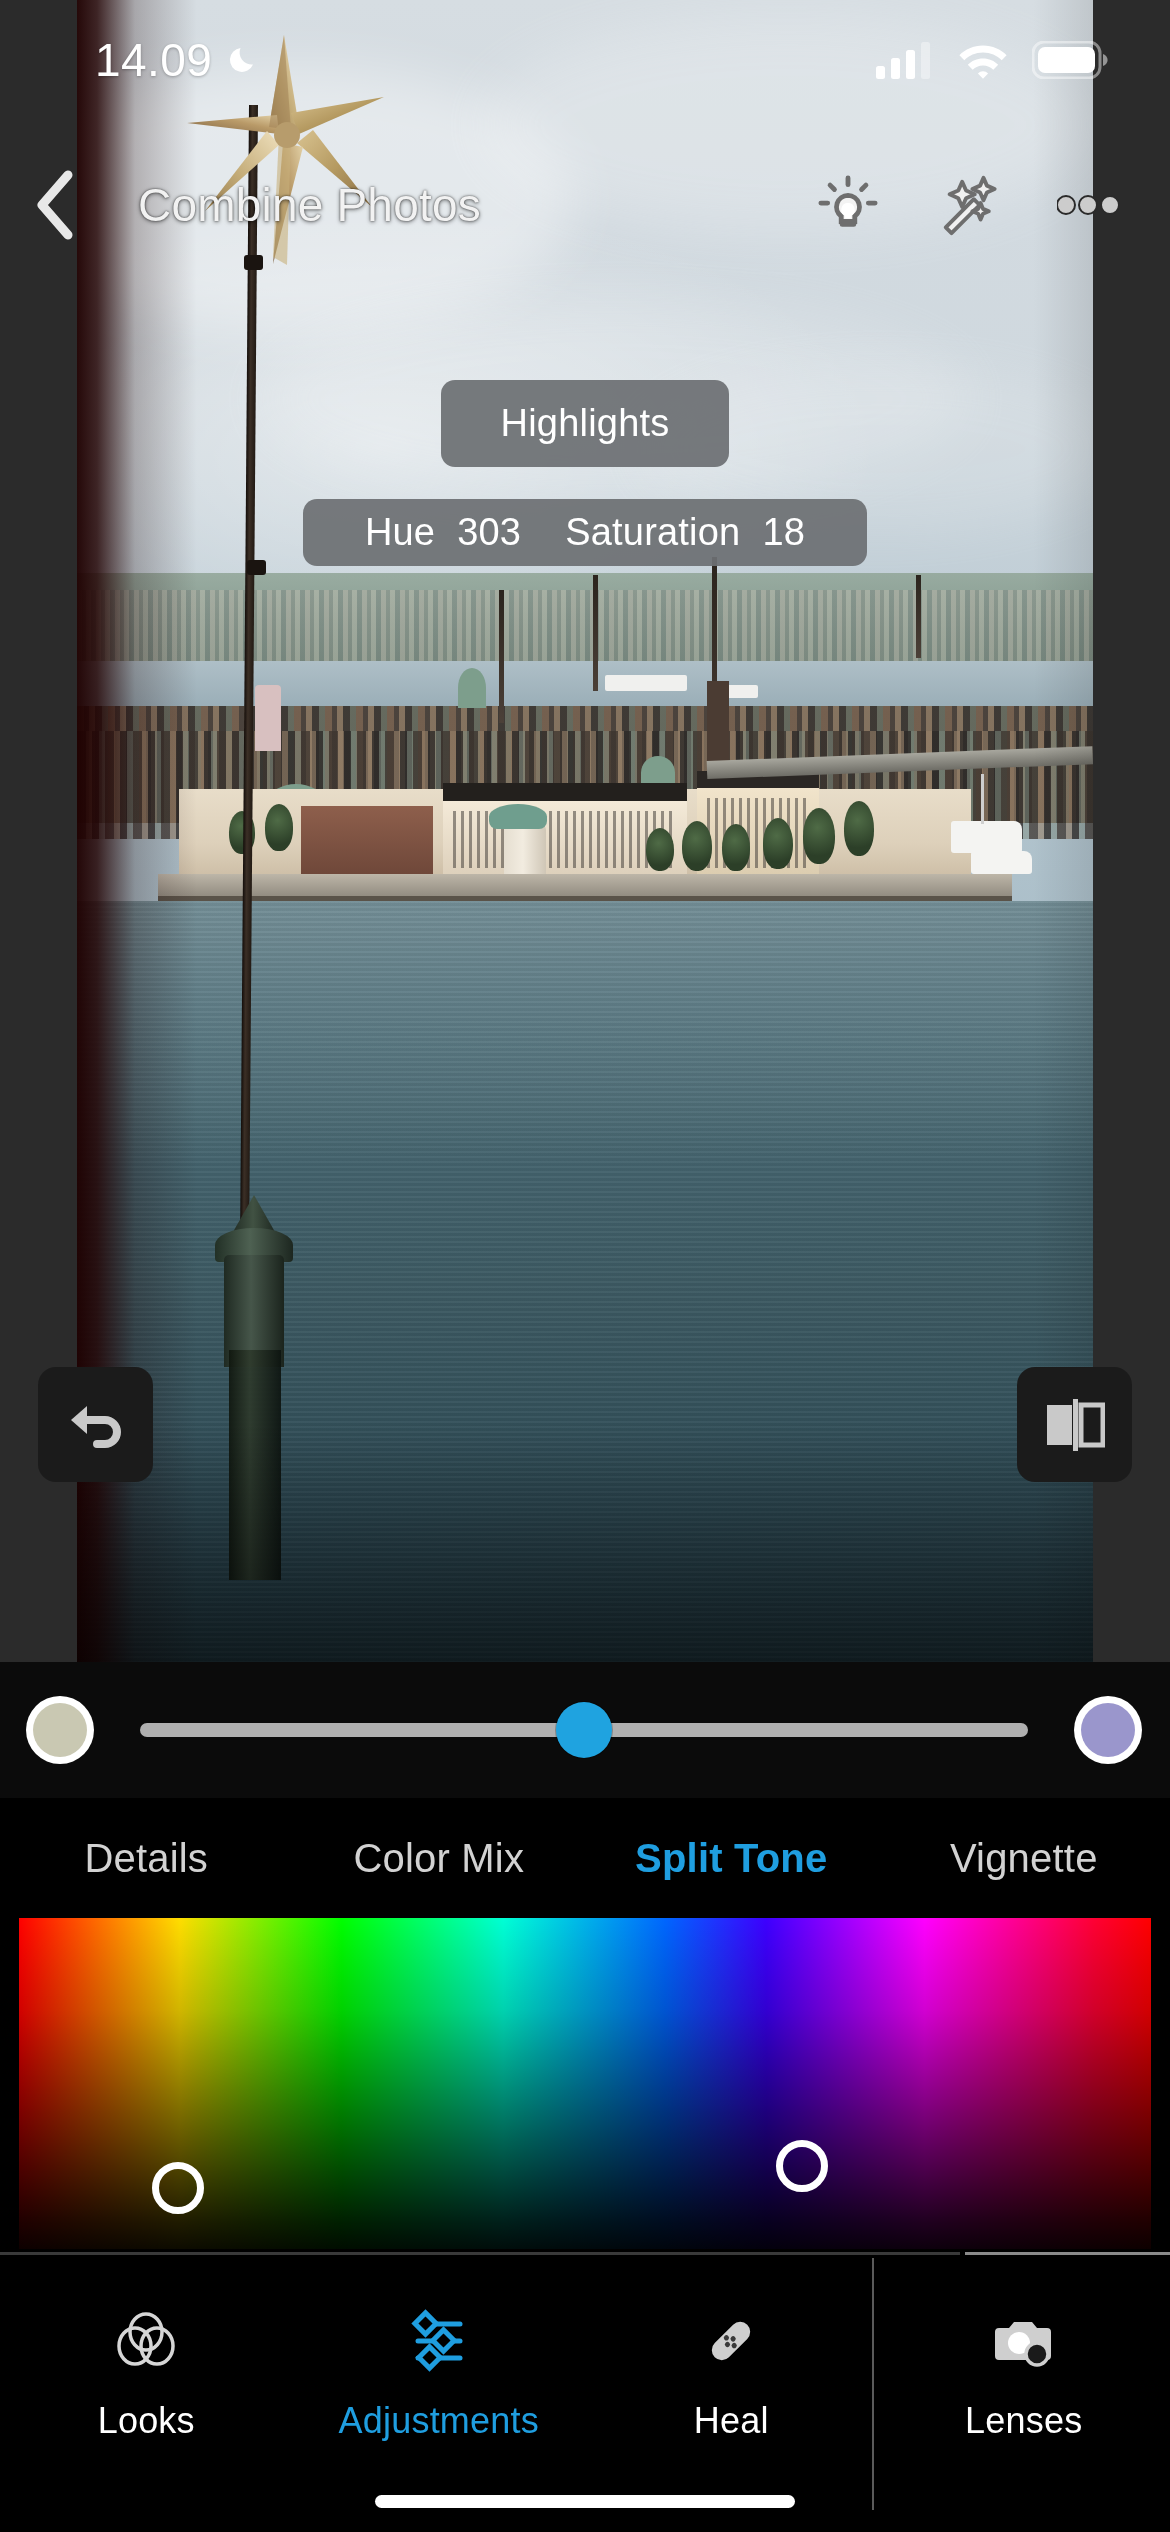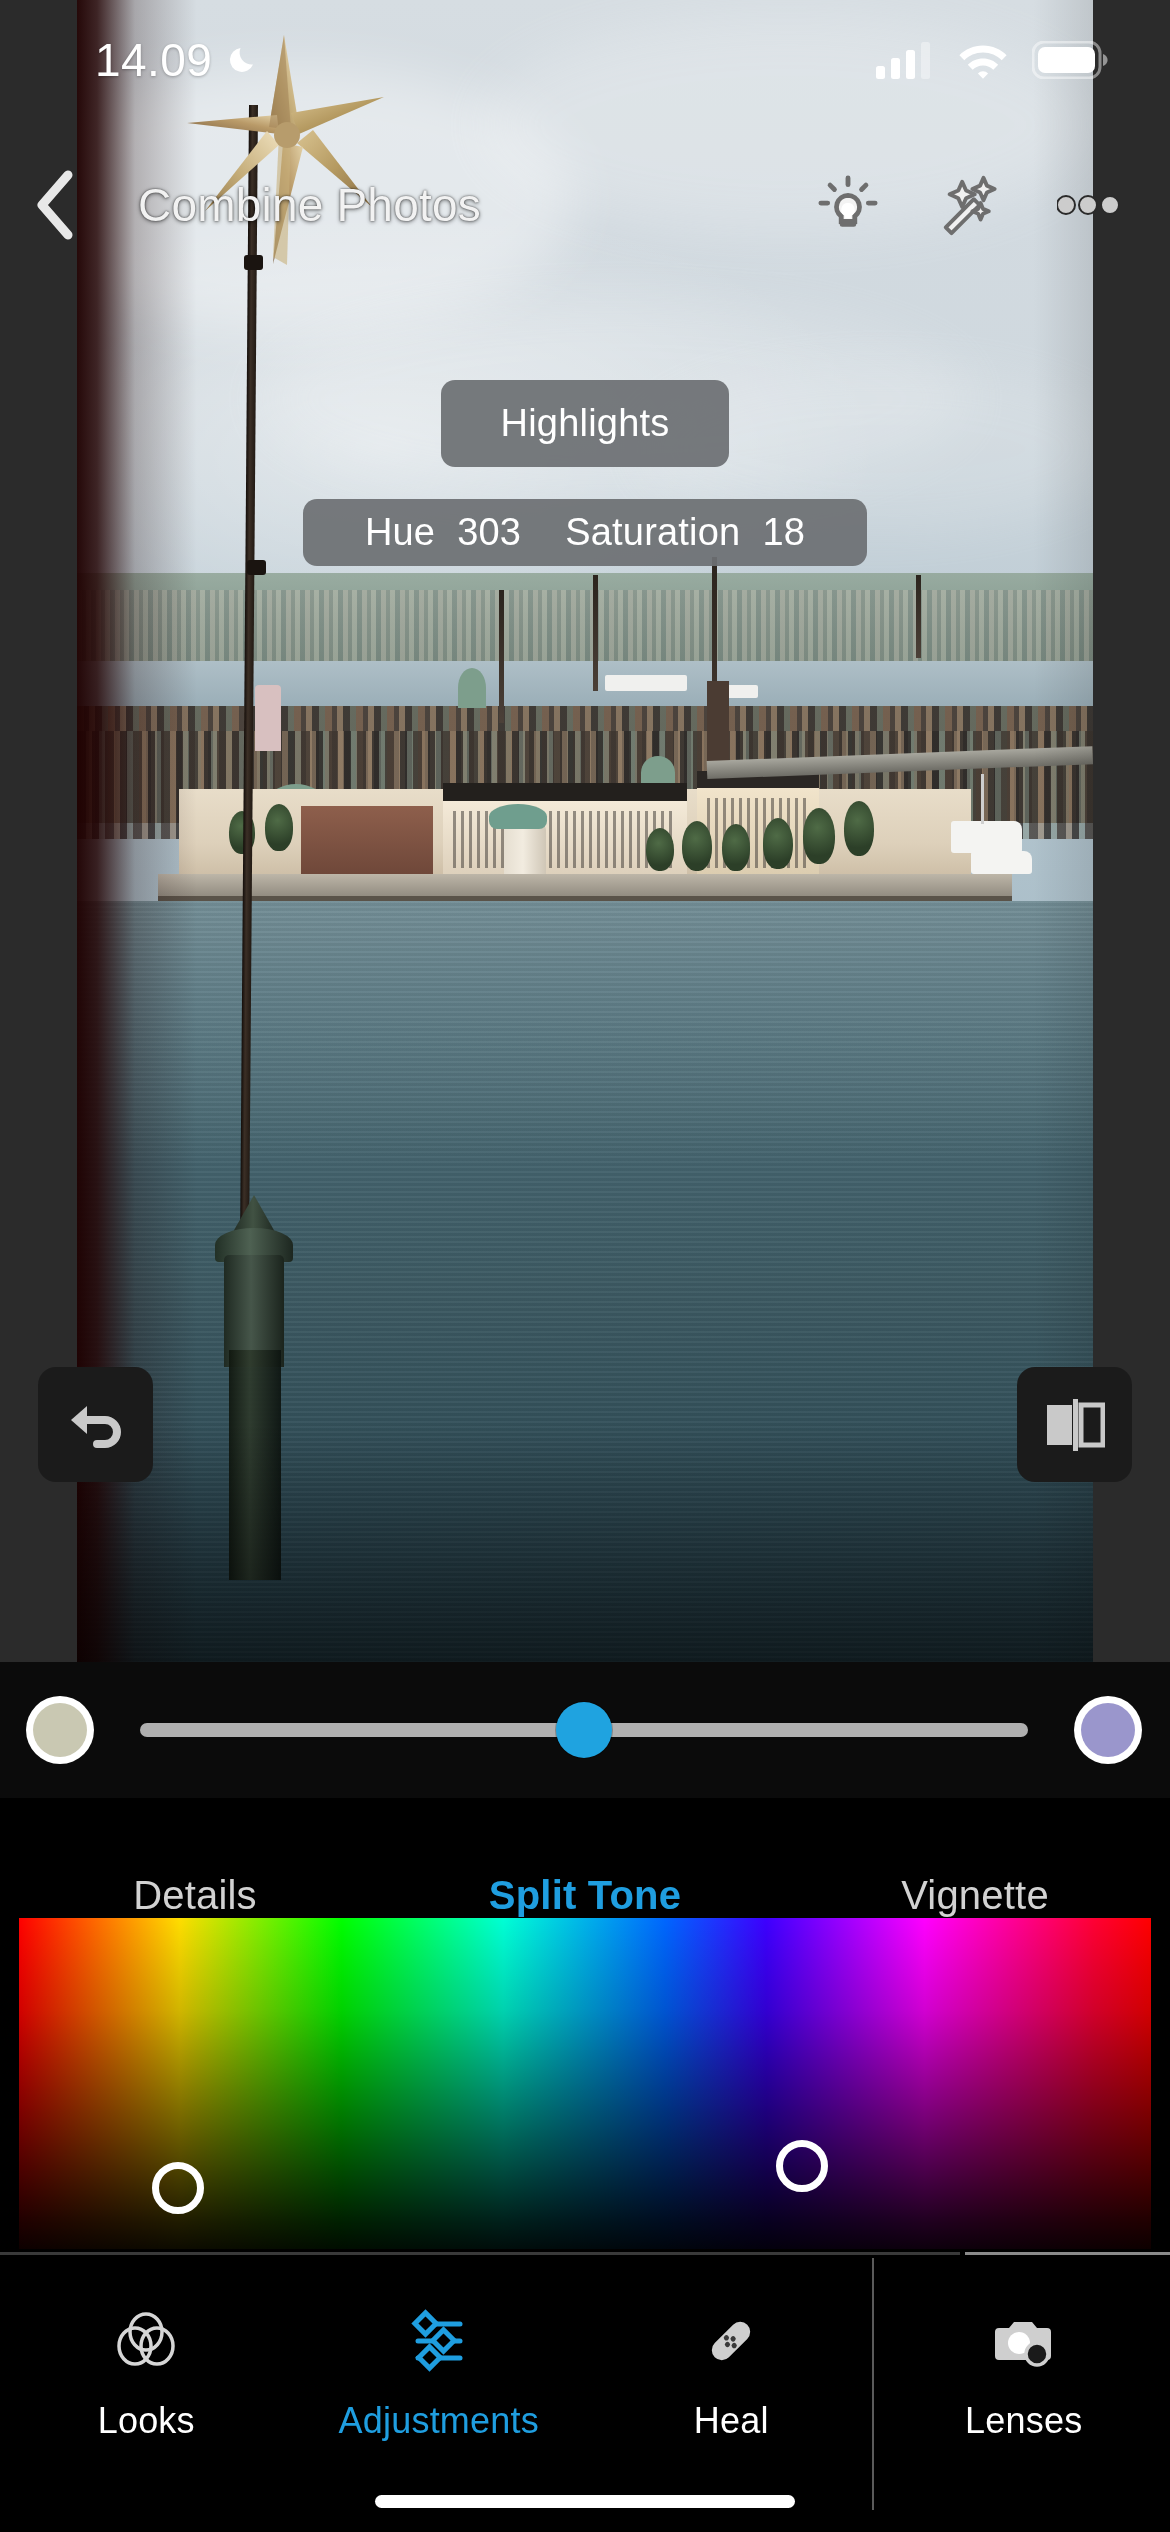--- a/index.html
+++ b/index.html
@@ -261,21 +261,21 @@
   }
   #slider-thumb{
     position:absolute; width:56px; height:56px; border-radius:50%;
     background:#1fa3e0; left:calc(50% - 28px);
     box-shadow:0 0 0 1px rgba(0,0,0,.25);
   }
 
   
   #adjust-tabs{
     position:absolute; left:0; top:1798px; width:1170px; height:120px;
-    background:#000; display:flex; align-items:flex-end; z-index:30;
+    background:#000; display:flex; align-items:center; z-index:30;
   }
   .tab{
     flex:1 1 0; text-align:center;
     font-size:40px; font-weight:400; color:#d2d2d2; letter-spacing:.2px;
   }
   .tab.active{ color:#1f9ee0; font-weight:700; }
 
   
   #color-picker{
     position:absolute; left:19px; top:1918px; width:1132px; height:331px;
@@ -548,20 +548,21 @@
     <div id="slider-track" style="background: rgb(176, 176, 176);"></div>
     <div id="slider-thumb" style="background: rgb(31, 163, 224);"></div>
   </div>
   <div class="swatch-ring" id="swatch-highlight">
     <div class="swatch" id="swatch-highlight-fill" style="background: rgb(154, 150, 204);"></div>
   </div>
 </div>
 
 <div id="adjust-tabs">
   <div class="tab">Details</div>
+  <div class="tab">Color Mix</div>
   <div class="tab active" style="color: rgb(31, 158, 224);">Split Tone</div>
   <div class="tab">Vignette</div>
 </div>
 
 <div id="color-picker">
   <div id="hue-layer"></div>
   <div id="dark-layer"></div>
   <div class="picker-handle" id="picker-handle-shadow"></div>
   <div class="picker-handle" id="picker-handle-highlight"></div>
 </div>

